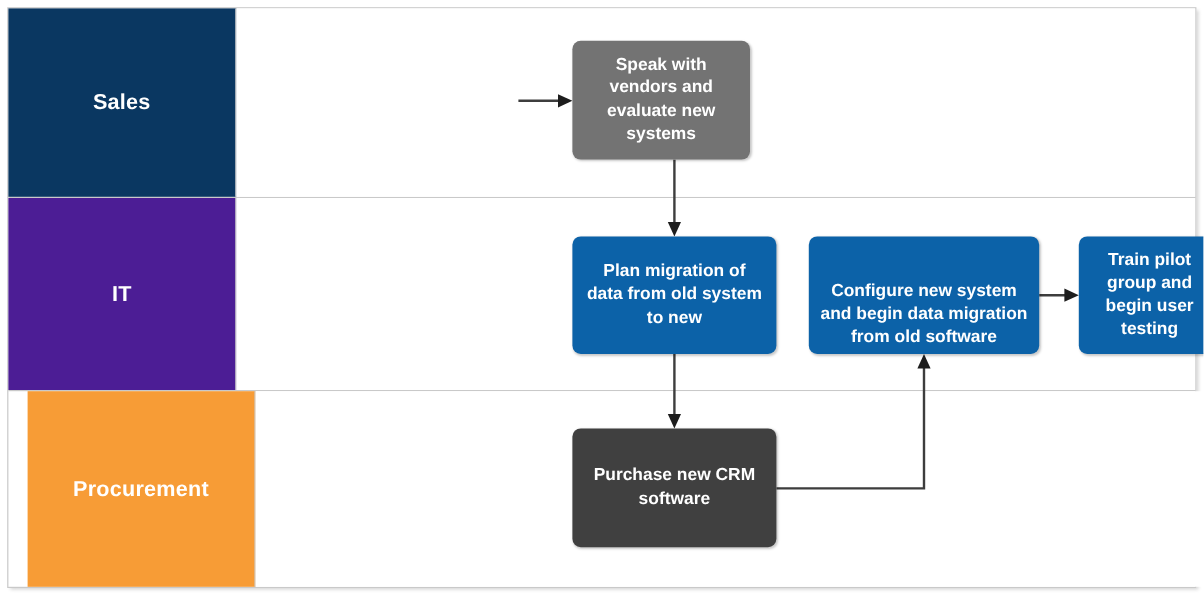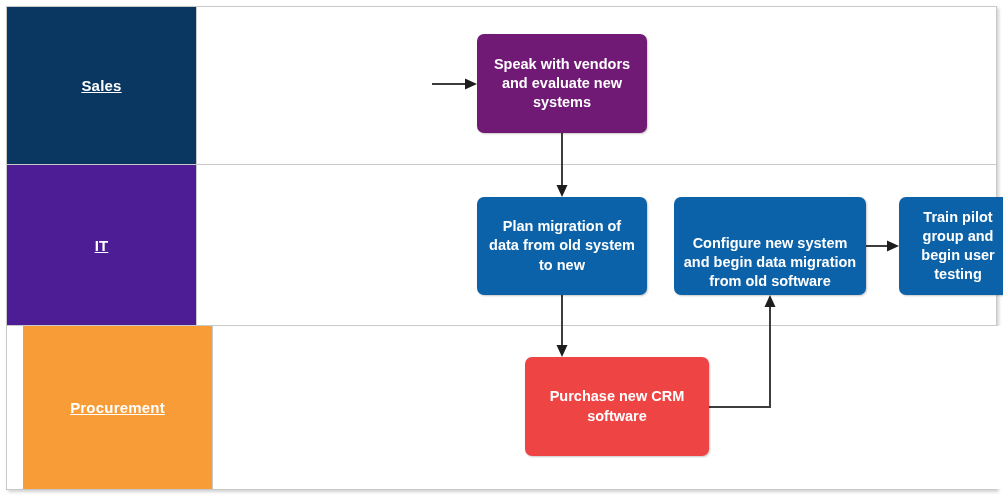--- a/index.html
+++ b/index.html
@@ -49,23 +49,22 @@
     height: 100%;
     box-sizing: border-box;
     border-right: 1px solid #c9c9c9;
     display: flex;
     align-items: center;
     justify-content: center;
   }
   .lane-title {
     color: #ffffff;
     font-weight: bold;
-    font-size: 15px;
+    font-size: 18px;
     letter-spacing: 0.2px;
-    text-decoration: underline;
   }
   .lane-body {
     position: absolute;
     left: 190px;
     top: 0;
     right: 0;
     height: 100%;
     background: #ffffff;
   }
 
@@ -166,33 +165,33 @@
       <polygon class="conn-head" points="770,295 764.5,307 775.5,307"></polygon>
     </g>
 
     <g>
       <line class="conn" x1="866" y1="246" x2="890" y2="246"></line>
       <polygon class="conn-head" points="899,246 887,240.5 887,251.5"></polygon>
     </g>
   </svg>
 
 
-  <div class="node node-process" style="left:477px; top:34px; width:170px; height:99px; background:#701a75;">
+  <div class="node node-process" style="left:477px; top:34px; width:148px; height:99px; background:#737373;">
     <span>Speak with vendors and evaluate new systems</span>
   </div>
 
   <div class="node node-process" style="left:477px; top:197px; width:170px; height:98px; background:#0c62a8;">
     <span>Plan migration of data from old system to new</span>
   </div>
 
   <div class="node node-process" style="left:674px; top:197px; width:192px; height:98px; background:#0c62a8;align-items:flex-end;">
     <span>Configure new system and begin data migration from old software</span>
   </div>
 
   <div class="node node-process node-clipped" style="left:899px; top:197px; width:118px; height:98px; background:#0c62a8;">
     <span>Train pilot group and begin user testing</span>
   </div>
 
-  <div class="node node-process" style="left:477px; top:357px; width:184px; height:99px; background:#ef4444;margin-left:48px;">
+  <div class="node node-process" style="left:477px; top:357px; width:170px; height:99px; background:#404040;">
     <span>Purchase new CRM software</span>
   </div>
 
 </div>
 
 </body></html>

